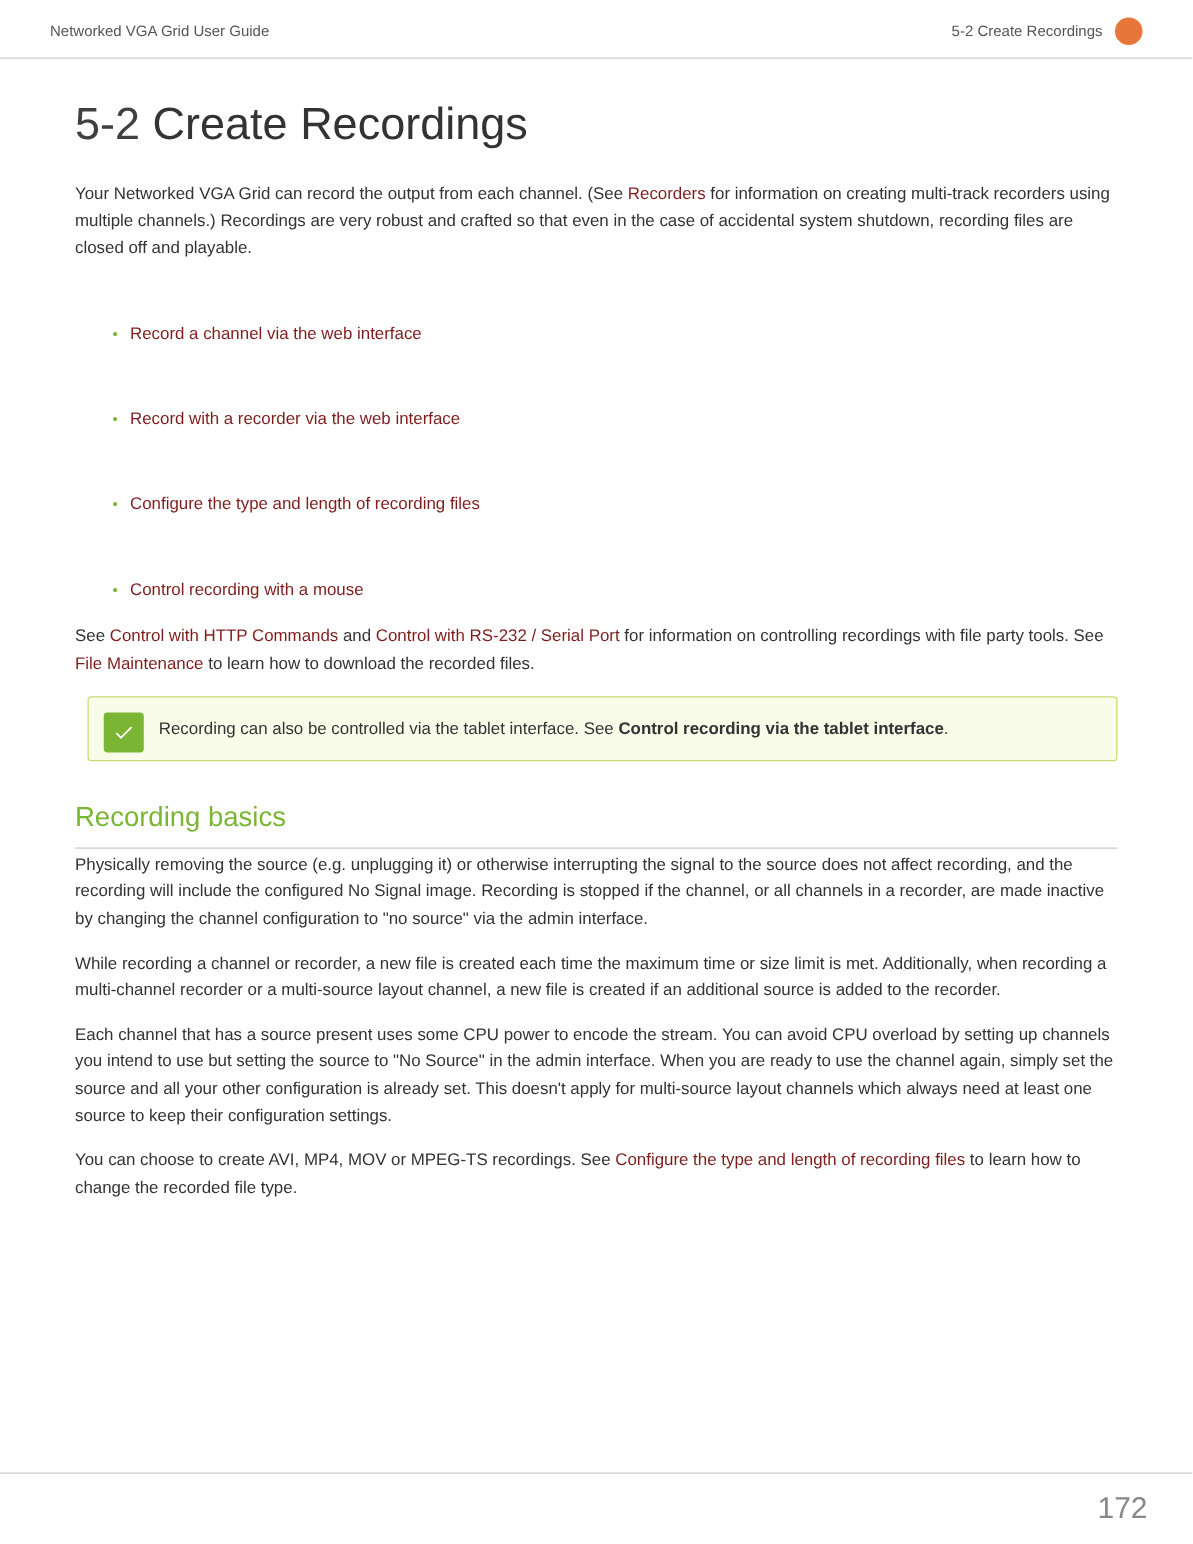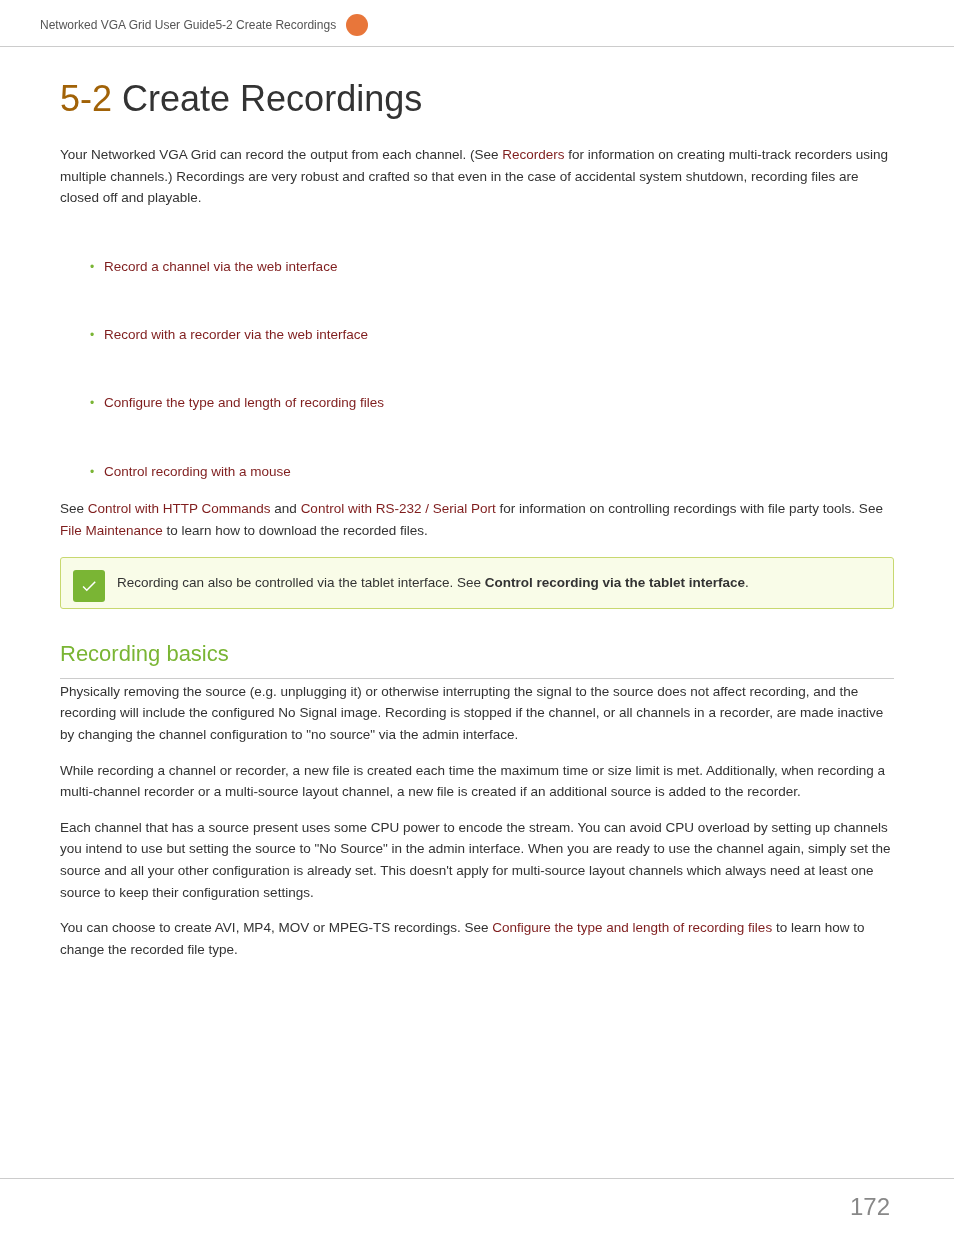--- a/index.html
+++ b/index.html
@@ -15,21 +15,21 @@
     .page-container {
       width: 954px;
       min-height: 1235px;
       background: #fff;
       display: flex;
       flex-direction: column;
     }
     
     .page-header {
       display: flex;
-      justify-content: flex-start;
+      justify-content: space-between;
       align-items: center;
       padding: 14px 40px 10px 40px;
       border-bottom: 1px solid #ccc;
     }
     .header-left {
       font-size: 12px;
       color: #555;
     }
     .header-right {
       display: flex;
@@ -54,21 +54,21 @@
     .page-title {
       font-size: 36px;
       font-weight: 300;
       color: #333;
       margin-bottom: 24px;
       line-height: 1.2;
     }
     .page-title-num {
       font-size: 36px;
       font-weight: 400;
-      color: #a16207;
+      color: #404040;
     }
     
     .body-text {
       font-size: 13.5px;
       color: #333;
       line-height: 1.6;
       margin-bottom: 14px;
     }
     
     a, .link {
@@ -94,21 +94,21 @@
       color: #7ab534;
       font-size: 12px;
       top: 1px;
     }
     
     .note-box {
       border: 1px solid #c8d870;
       background: #f9fce8;
       border-radius: 3px;
       padding: 14px 16px 14px 56px;
-      margin: 16px 0 24px 0;
+      margin: 16px 0 24px 10px;
       position: relative;
       font-size: 13.5px;
       line-height: 1.6;
       color: #333;
     }
     .note-icon {
       position: absolute;
       left: 12px;
       top: 12px;
       width: 32px;
@@ -130,21 +130,21 @@
       font-weight: 400;
       color: #7ab534;
       border-bottom: 1px solid #ccc;
       padding-bottom: 8px;
       margin-top: 28px;
       margin-bottom: 2px;
     }
     
     .page-footer {
       border-top: 1px solid #ccc;
-      padding: 10px 64px;
+      padding: 10px 36px;
       display: flex;
       justify-content: flex-end;
       align-items: flex-start;
     }
     .page-number {
       font-size: 24px;
       color: #888;
       font-weight: 300;
     }
   </style>

